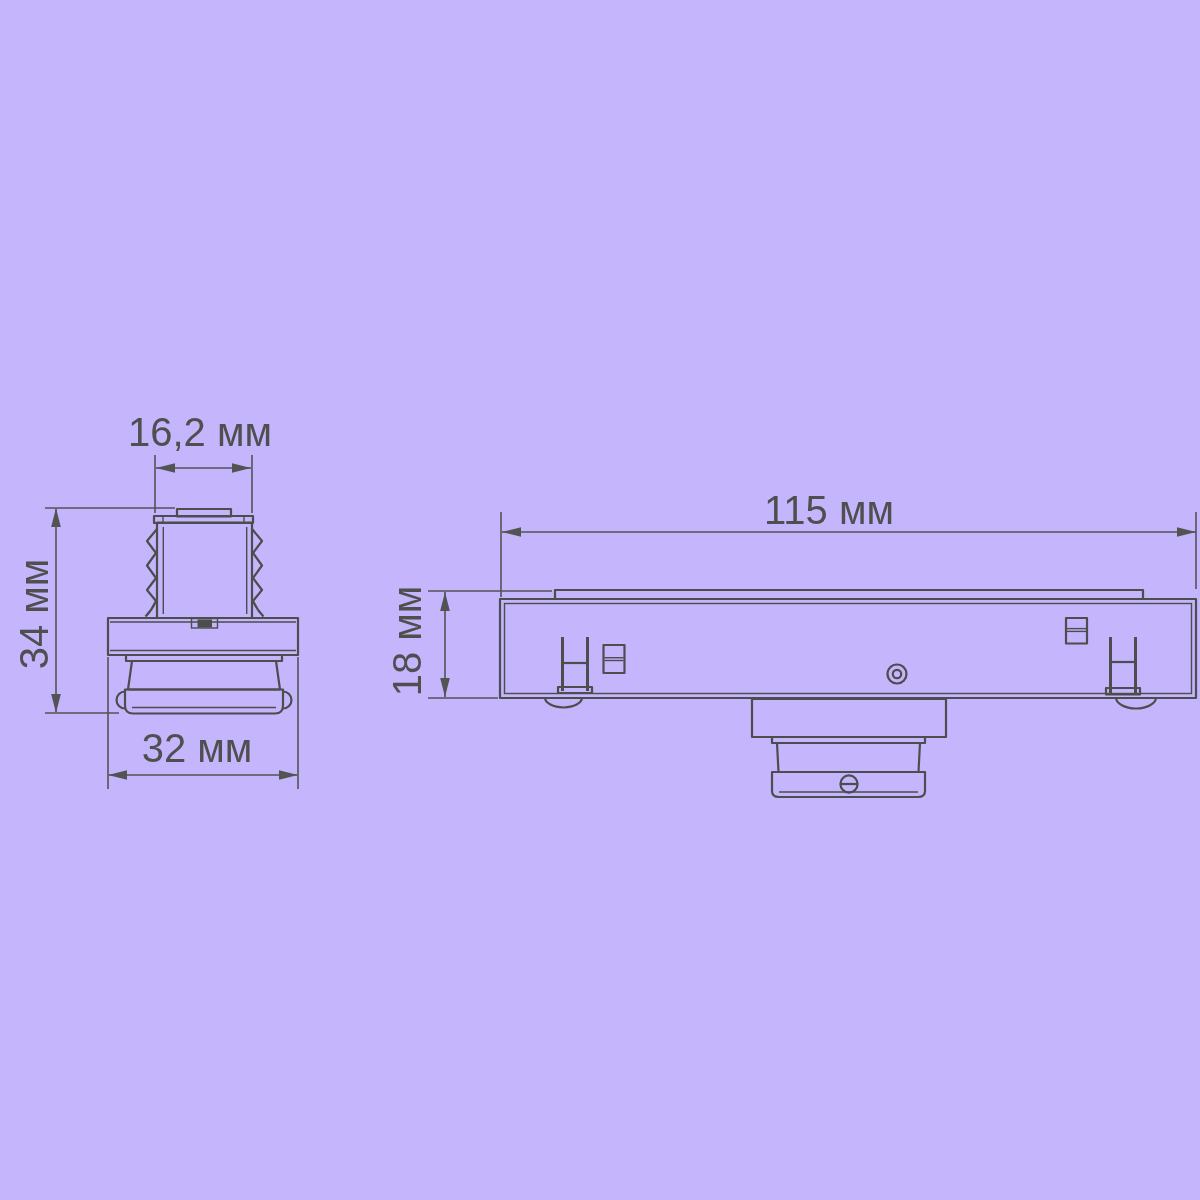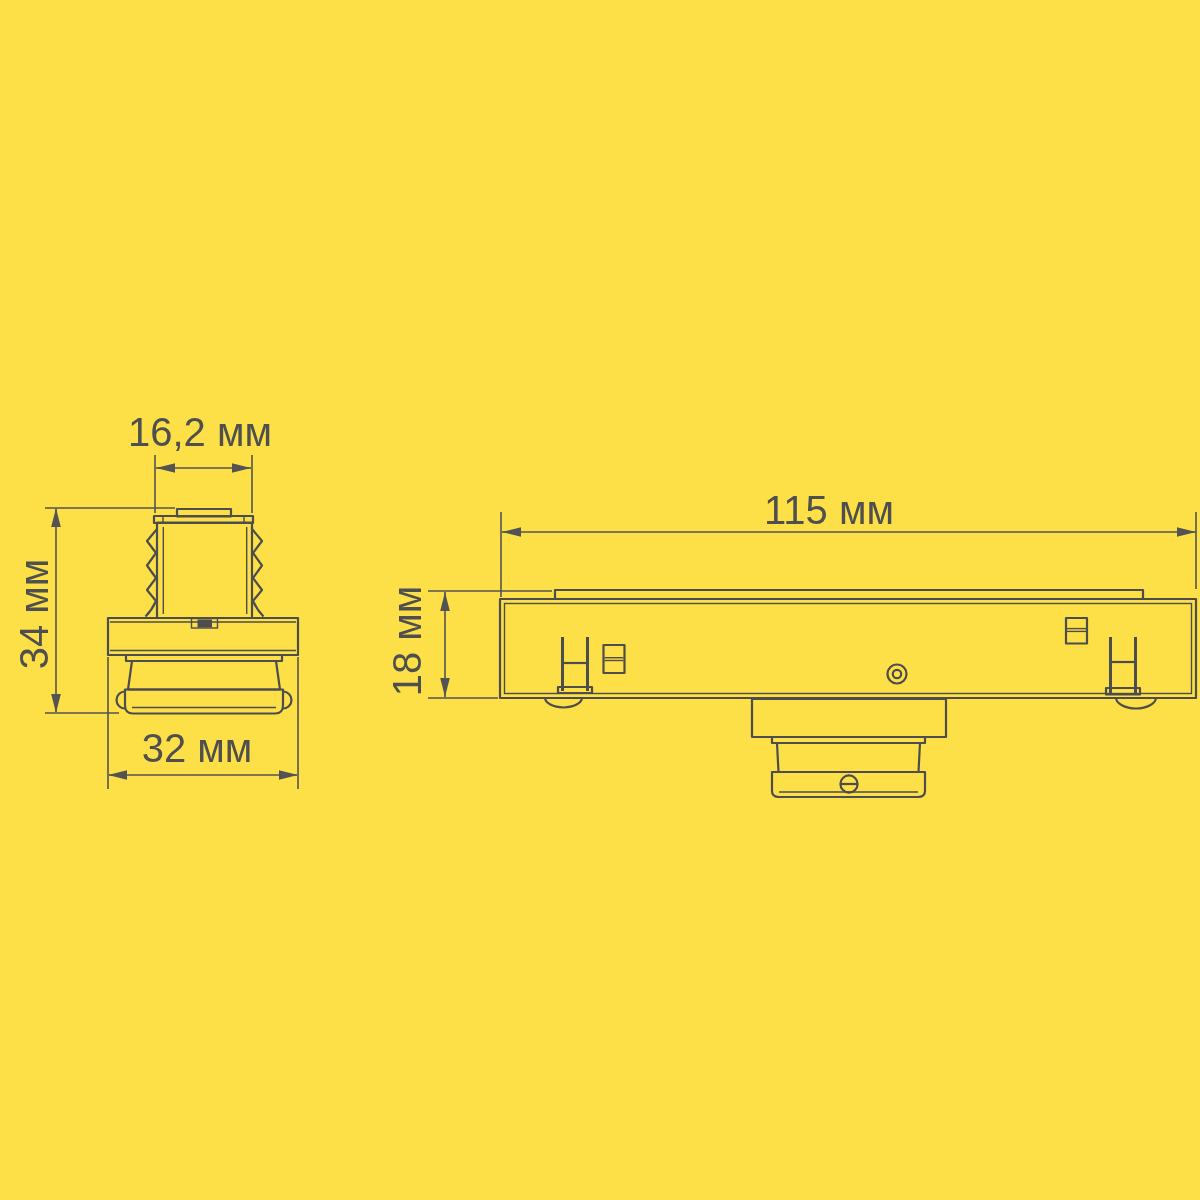--- a/index.html
+++ b/index.html
@@ -1,16 +1,16 @@
 <!DOCTYPE html>
 <html><head>
 <meta charset="utf-8">
 <style>
   html,body{margin:0;padding:0;background:#ffffff;}
-  .stage{position:relative;width:1200px;height:1200px;background:#fde047;overflow:hidden;}
+  .stage{position:relative;width:1200px;height:1200px;background:#c4b5fd;overflow:hidden;}
   svg{display:block;}
   svg text{
     font-family:"Liberation Sans","DejaVu Sans",sans-serif;
     font-size:40px;
     fill:#4f4f4f;
   }
   .ln{stroke:#4d4d4d;fill:none;stroke-width:2.2;stroke-linejoin:round;}
   .thin{stroke:#4d4d4d;fill:none;stroke-width:1.4;}
   .thick{stroke:#4d4d4d;fill:none;stroke-width:3;}
   .dim{stroke:#535353;fill:none;stroke-width:1.6;}

